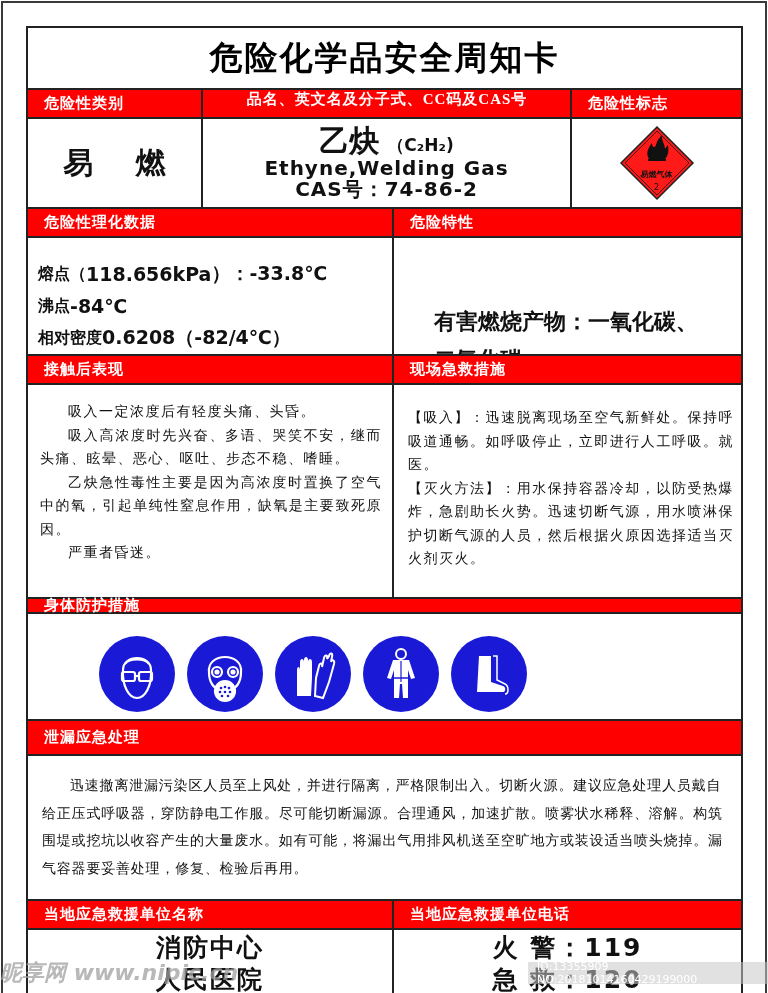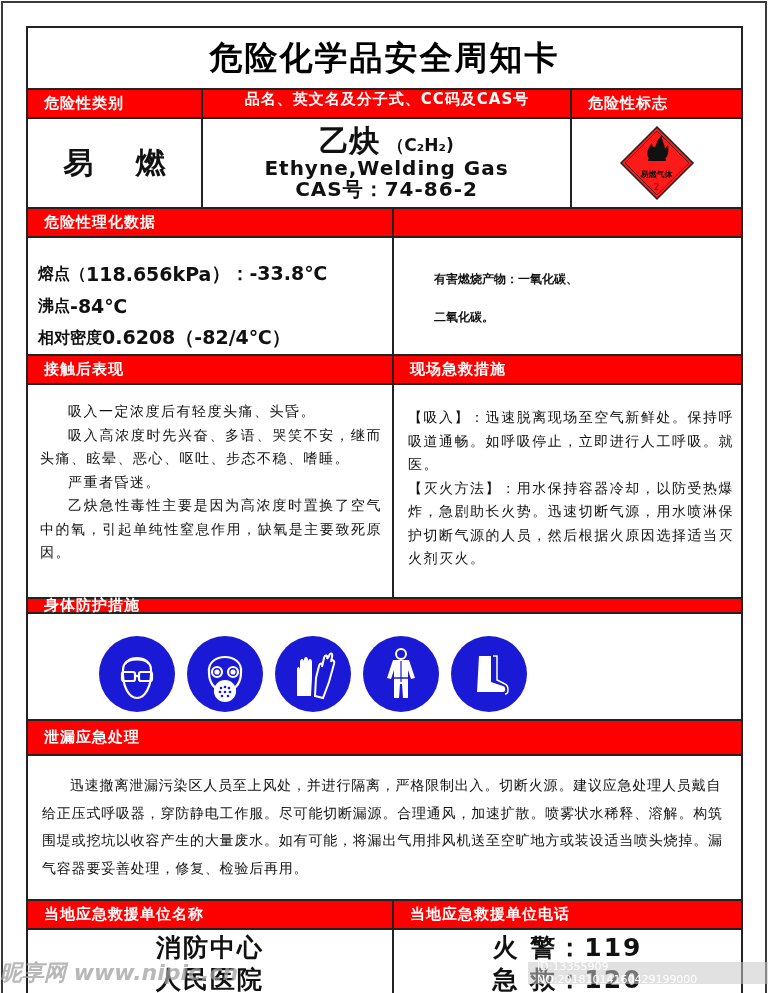--- a/index.html
+++ b/index.html
@@ -2,34 +2,34 @@
 <html><head>
 <meta charset="utf-8">
 <style>
   * { box-sizing: border-box; margin: 0; padding: 0; }
   html, body { width: 768px; height: 993px; overflow: hidden; background: #ffffff; }
   body { position: relative; font-family: "DejaVu Sans", "Liberation Sans", sans-serif; color: #111; }
   .outer-frame { position: absolute; left: 1px; top: 1px; width: 766px; height: 1000px; border: 2px solid #3a3a3a; border-bottom: none; }
   .card { position: absolute; left: 26px; top: 26px; width: 717px; height: 980px; border: 2px solid #222; border-bottom: none; background: #fff; }
   .abs { position: absolute; }
   .title { left: 0; top: 0; width: 713px; height: 60px; display: flex; align-items: center; justify-content: center; font-size: 33px; font-weight: bold; letter-spacing: 2px; color: #000; }
-  .redbar { background: #ff0000; color: #fff; font-weight: bold; font-size: 15px; display: flex; align-items: center; border-top: 2px solid #222; border-bottom: 2px solid #222; }
+  .redbar { background: #ff0000; color: #fff; font-weight: bold; font-size: 15px; display: flex; align-items: center; border-top: 2px solid #222; border-bottom: 2px solid #222; font-family: Liberation Serif, serif; }
   .redbar span { padding-left: 16px; letter-spacing: 1px; }
   .vline { background: #222; width: 2px; }
   .cell-center { display: flex; align-items: center; justify-content: center; }
   .category { font-size: 30px; font-weight: bold; letter-spacing: 16px; padding-left: 16px; }
   .name-block { flex-direction: column; line-height: 1.08; }
   .name-cn { font-size: 30px; font-weight: bold; }
   .name-formula { font-size: 17px; font-weight: bold; margin-left: 8px; }
   .name-en { font-size: 20px; font-weight: bold; letter-spacing: 1px; }
   .name-cas { font-size: 20px; font-weight: bold; letter-spacing: 1px; }
   .props { padding: 20px 0 0 10px; font-weight: bold; }
   .props div { height: 32px; display: flex; align-items: center; font-size: 16px; }
   .props .big { font-size: 19px; }
-  .hazard-text { padding: 22px 18px 0 40px; font-size: 12px; font-weight: bold; line-height: 38px; }
+  .hazard-text { padding: 22px 18px 0 40px; font-size: 22px; font-weight: bold; line-height: 38px; margin-top: 43px; }
   .body-text { font-size: 14px; line-height: 23.5px; letter-spacing: 1.5px; text-align: justify; }
   .indent { text-indent: 2em; }
   .ppe-row { display: flex; gap: 12px; justify-content: center; align-items: center; }
   .ppe { width: 76px; height: 76px; border-radius: 50%; background: #1a1ad6; display: flex; align-items: center; justify-content: center; }
   .spill { font-size: 14px; line-height: 27.5px; letter-spacing: 0.8px; }
   .contact-big { font-size: 25px; font-weight: bold; letter-spacing: 2px; line-height: 32px; }
   .watermark { position: absolute; left: 0; top: 958px; font-size: 22px; font-weight: bold; color: rgba(160,160,160,0.75); font-style: italic; }
   .watermark-id { position: absolute; left: 528px; top: 962px; width: 240px; height: 22px; background: rgba(200,200,200,0.55); color: #fff; font-size: 11px; display: flex; align-items: center; padding-left: 9px; letter-spacing: 0px; }
 </style>
 </head>
@@ -79,20 +79,23 @@
       <span class="abs" style="left:0;top:44px;width:76px;text-align:center;font-size:8px;font-weight:bold;color:#111;">易燃气体</span>
       <span class="abs" style="left:0;top:58px;width:76px;text-align:center;font-size:8px;color:#111;">2</span>
     </div>
   </div>
 
   <div class="abs redbar" style="left:0;top:179px;width:713px;height:31px;">
     <div class="abs" style="left:0;top:0;width:364px;height:27px;display:flex;align-items:center;">
       <span>危险性理化数据</span>
     </div>
     <div class="abs vline" style="left:364px;top:0;height:27px;"></div>
+    <div class="abs" style="left:366px;top:0;width:347px;height:27px;display:flex;align-items:center;">
+      <span>危险特性</span>
+    </div>
   </div>
 
   <div class="abs props" style="left:0;top:210px;width:337px;height:116px;text-align:center;">
     <div>
       <span>熔点（</span>
         <span class="big">118.656kPa</span>
         <span class="big">）：-33.8℃</span>
     </div>
     <div>
       <span>沸点</span>
@@ -115,22 +118,22 @@
     </div>
     <div class="abs vline" style="left:364px;top:0;height:27px;"></div>
     <div class="abs" style="left:366px;top:0;width:347px;height:27px;display:flex;align-items:center;">
       <span>现场急救措施</span>
     </div>
   </div>
 
   <div class="abs body-text" style="left:12px;top:372px;width:342px;">
     <p class="indent">吸入一定浓度后有轻度头痛、头昏。</p>
     <p class="indent">吸入高浓度时先兴奋、多语、哭笑不安，继而头痛、眩晕、恶心、呕吐、步态不稳、嗜睡。</p>
+    <p class="indent">乙炔急性毒性主要是因为高浓度时置换了空气中的氧，引起单纯性窒息作用，缺氧是主要致死原因。</p>
     <p class="indent">严重者昏迷。</p>
-    <p class="indent">乙炔急性毒性主要是因为高浓度时置换了空气中的氧，引起单纯性窒息作用，缺氧是主要致死原因。</p>
   </div>
   <div class="abs vline" style="left:364px;top:357px;height:212px;"></div>
   <div class="abs body-text" style="left:380px;top:378px;width:326px;">
     <p>【吸入】：迅速脱离现场至空气新鲜处。保持呼吸道通畅。如呼吸停止，立即进行人工呼吸。就医。</p>
     <p>【灭火方法】：用水保持容器冷却，以防受热爆炸，急剧助长火势。迅速切断气源，用水喷淋保护切断气源的人员，然后根据火原因选择适当灭火剂灭火。</p>
   </div>
 
   <div class="abs redbar" style="left:0;top:569px;width:713px;height:17px;">
     <span>身体防护措施</span>
   </div>

